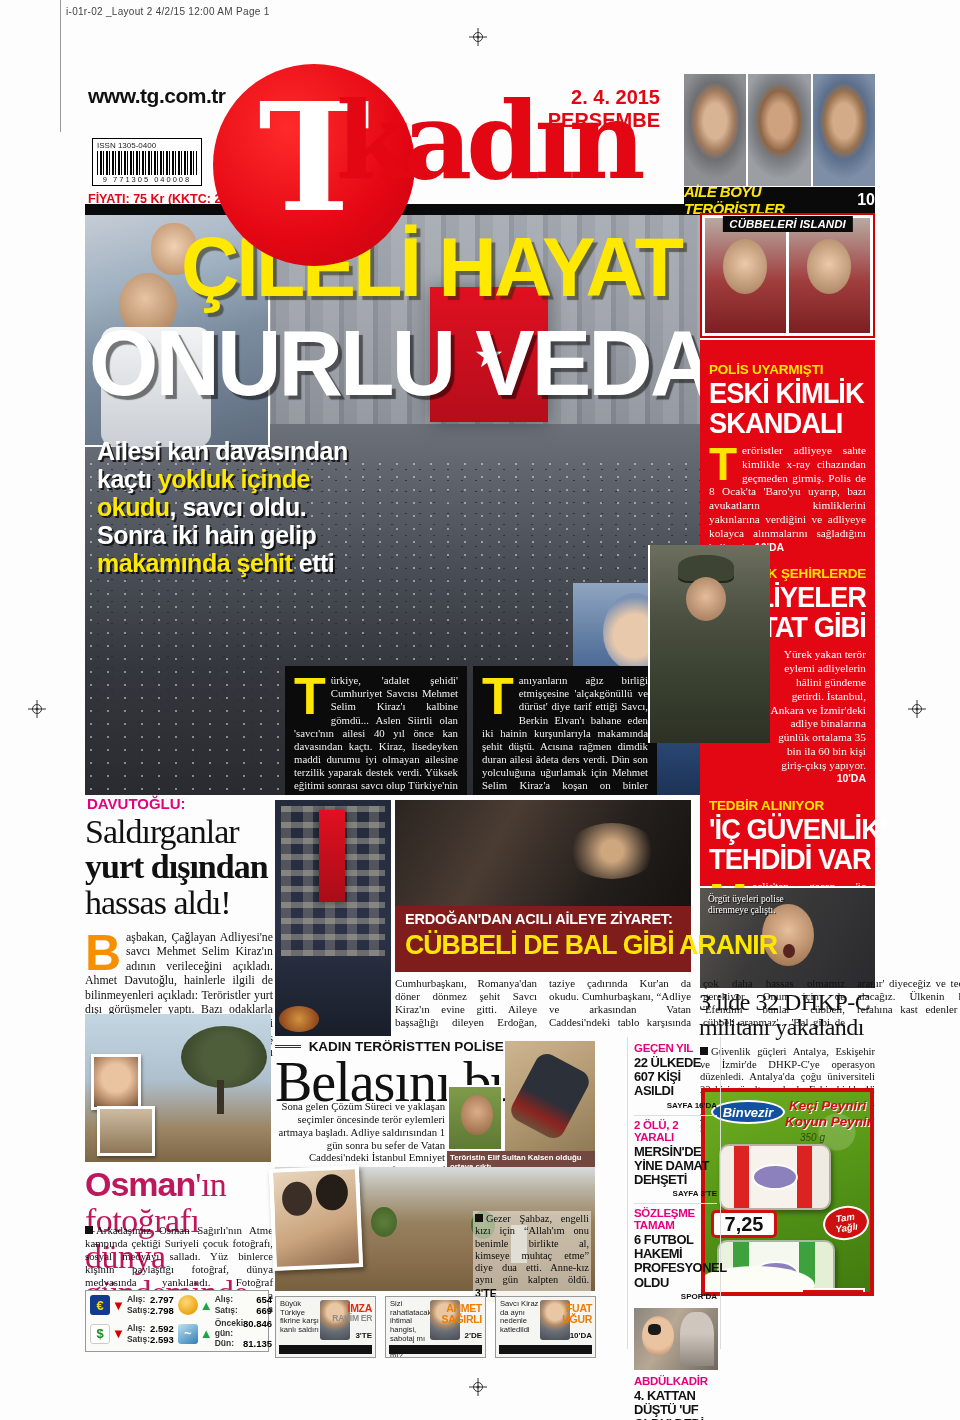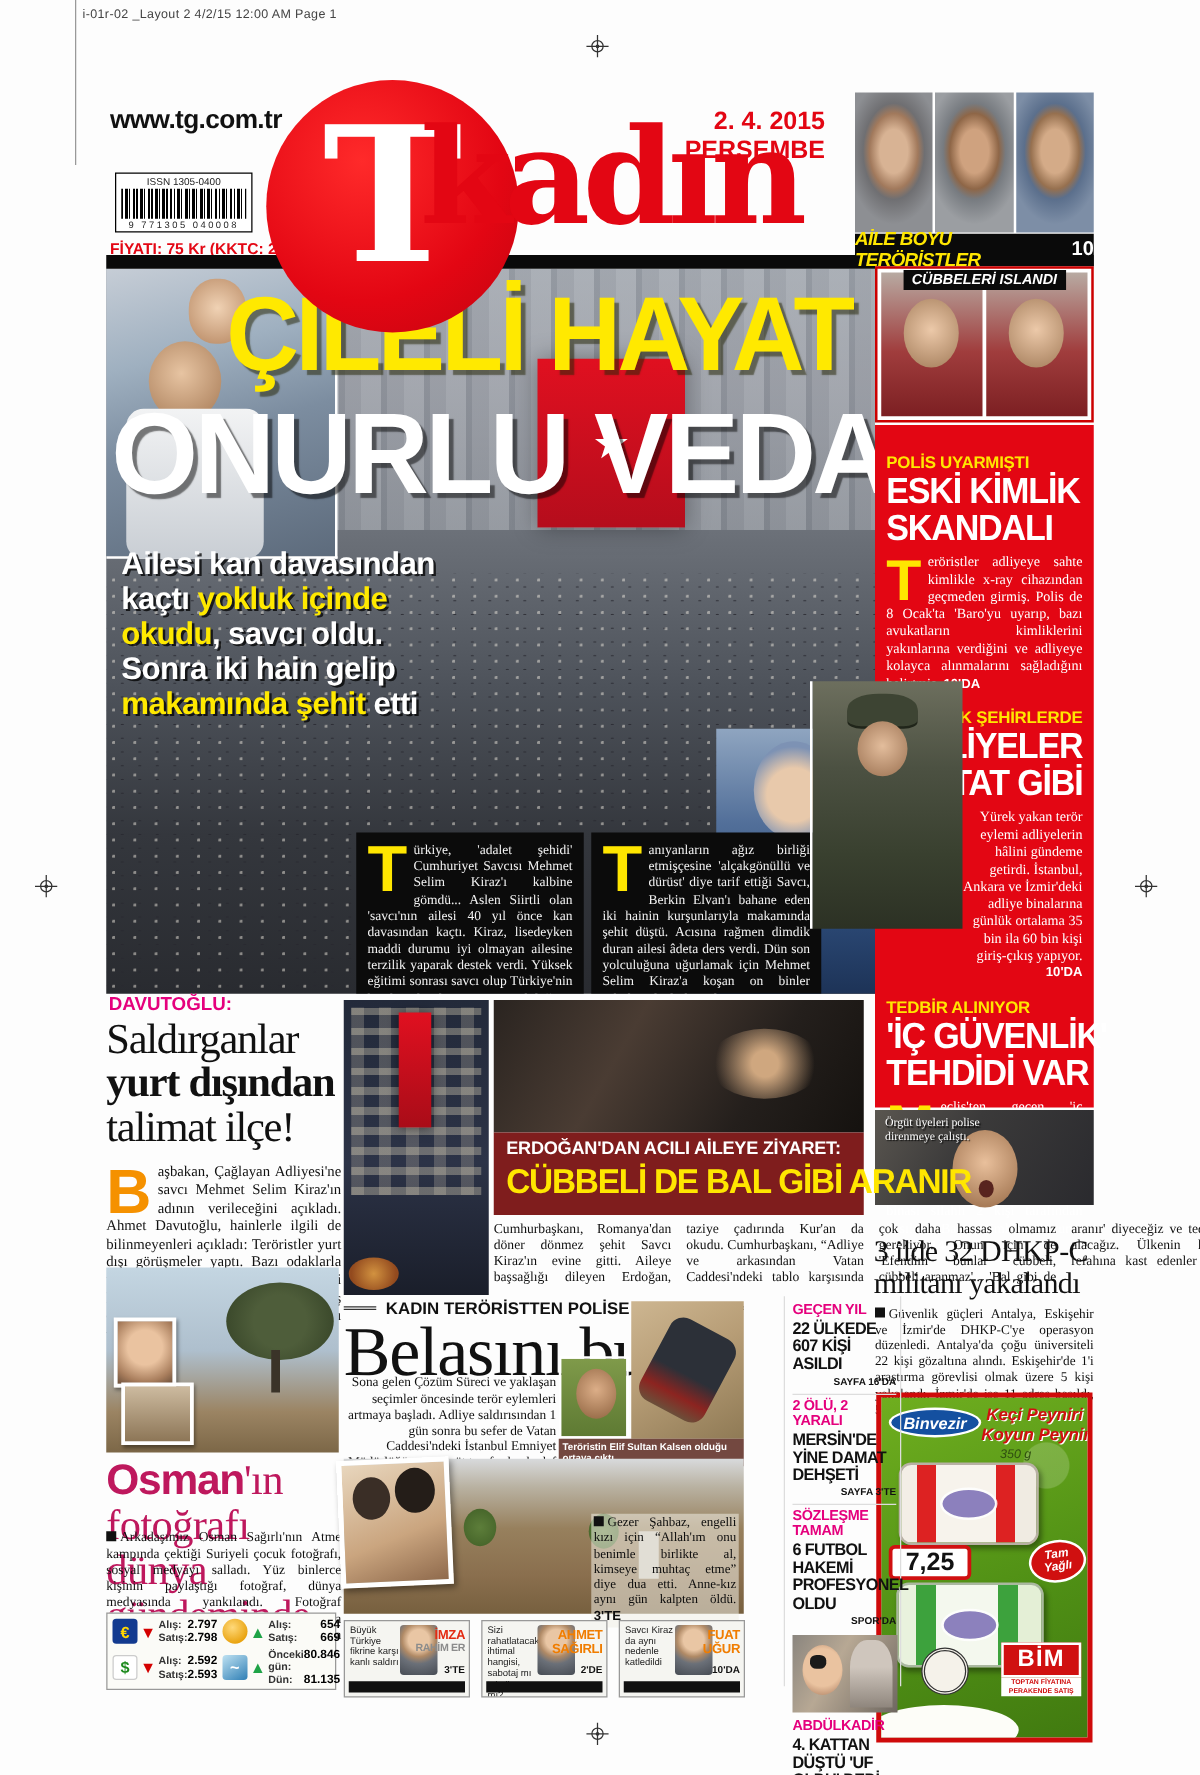--- a/index.html
+++ b/index.html
@@ -10,21 +10,21 @@
   .abs { position:absolute; }
 
   
   .slug { left:66px; top:6px; font-size:10px; color:#444; letter-spacing:0.3px; }
   .slug-line { left:60px; top:0; width:1px; height:132px; background:#999; }
   .regmark { width:18px; height:18px; }
 
   
   .website { left:88px; top:84px; font-size:21px; font-weight:bold; color:#111; letter-spacing:-0.5px; }
   .issn-box { left:92px; top:138px; width:110px; height:48px; border:1px solid #000; background:#fff; padding:2px 4px; }
-  .issn-text { font-size:8px; color:#222; text-align:center; }
+  .issn-text { font-size:8px; color:#222; text-align:left; }
   .barcode { height:24px; margin-top:1px; background:repeating-linear-gradient(90deg,#000 0 1px,#fff 1px 3px,#000 3px 5px,#fff 5px 6px); }
   .barcode-digits { font-size:7.5px; color:#222; text-align:center; letter-spacing:2px; }
   .price { left:88px; top:192px; font-size:12.5px; font-weight:bold; color:#e30613; }
   .logo-circle { left:213px; top:64px; width:202px; height:202px; border-radius:50%; background:radial-gradient(circle at 38% 32%, #ff2a2a, #e30613 60%, #c20410); z-index:6; }
   .logo-T { position:absolute; left:50%; top:46%; transform:translate(-50%,-50%); font-family:"DejaVu Serif", serif; font-weight:bold; font-size:150px; color:#fff; line-height:1; }
   .logo-rest { left:336px; top:88px; z-index:7; font-family:"DejaVu Serif", serif; font-weight:bold; font-size:106px; color:#e30613; letter-spacing:-6px; line-height:1; }
   .date { left:455px; top:86px; width:205px; text-align:right; font-size:20px; font-weight:bold; color:#e30613; z-index:8; }
   .mugshots { left:684px; top:74px; width:191px; height:112px; display:flex; gap:2px; background:#fff; }
   .mug { flex:1; position:relative; }
   .mug1 { background:radial-gradient(ellipse 60% 52% at 50% 42%, #d8b394 30%, #a1795c 52%, #6f6f72 66%, #8d8f93 100%); }
@@ -75,30 +75,30 @@
   .kicker-y { color:#ffe600; font-weight:900; font-size:13.5px; letter-spacing:-0.2px; margin-bottom:3px; }
   .red-h { color:#fff; font-weight:900; font-size:29px; line-height:0.95; letter-spacing:-1px; transform:scaleX(0.94); transform-origin:left; margin-bottom:7px; white-space:nowrap; }
   .red-body { font-family:"Liberation Serif", serif; font-size:11.3px; line-height:1.22; text-align:justify; }
   .red-drop { float:left; color:#ffe600; font-weight:900; font-size:46px; line-height:0.78; margin:3px 5px 0 0; font-family:"Liberation Sans",sans-serif; }
   .red-col .sec2 { margin-top:12px; text-align:right; }
   .red-col .sec2 .red-h { transform-origin:right; }
   .red-col .sec2 .red-body { padding-left:52px; text-align:right; }
   .red-col .sec3 { margin-top:12px; }
 
   
-  .dhkpc-photo { left:700px; top:888px; width:175px; height:76px; background:linear-gradient(120deg,#5a5650 0%,#3b3a3a 40%,#2a2a2e 100%); }
+  .dhkpc-photo { left:700px; top:888px; width:175px; height:100px; background:linear-gradient(120deg,#5a5650 0%,#3b3a3a 40%,#2a2a2e 100%); }
   .dhkpc-photo .scream { position:absolute; left:62px; top:16px; width:52px; height:62px; border-radius:50%; background:radial-gradient(circle at 50% 42%, #e9c09c, #a87c58 78%); }
   .dhkpc-photo .mouth { position:absolute; left:83px; top:56px; width:12px; height:14px; border-radius:50%; background:#58241f; }
   .dhkpc-cap { position:absolute; left:8px; top:6px; width:78px; font-size:9.5px; line-height:1.15; color:#fff; font-family:"Liberation Serif",serif; text-shadow:1px 1px 1px #000; }
   .dhkpc-h { left:699px; top:990px; width:178px; font-family:"Liberation Serif",serif; font-size:24px; line-height:1.05; color:#111; letter-spacing:-0.5px; }
   .dhkpc-body { left:700px; top:1046px; width:175px; font-family:"Liberation Serif",serif; font-size:10.6px; line-height:1.2; text-align:justify; color:#111; }
   .sq { display:inline-block; width:8px; height:8px; background:#111; margin-right:3px; }
 
   
-  .ad { left:701px; top:1114px; width:173px; height:280px; border:4px solid #cf0a0a; background:
+  .ad { left:701px; top:1088px; width:173px; height:208px; border:4px solid #cf0a0a; background:
         radial-gradient(circle at 80% 20%, rgba(255,255,255,0.18) 0 18px, transparent 19px),
         radial-gradient(circle at 20% 60%, rgba(255,255,255,0.12) 0 14px, transparent 15px),
         linear-gradient(160deg,#6fae1f 0%,#4f8f15 60%,#417a10 100%); overflow:hidden; }
   .ad-brand { position:absolute; left:6px; top:8px; width:74px; height:24px; background:#1450a0; border:2px solid #fff; border-radius:50%; color:#fff; font-weight:bold; font-style:italic; font-size:13px; display:flex; align-items:center; justify-content:center; }
   .ad-line1 { position:absolute; left:84px; top:6px; color:#d01010; font-weight:900; font-style:italic; font-size:13.5px; text-shadow:1px 1px 0 #fff; white-space:nowrap; }
   .ad-line2 { position:absolute; left:80px; top:22px; color:#d01010; font-weight:900; font-style:italic; font-size:13.5px; text-shadow:1px 1px 0 #fff; white-space:nowrap; }
   .ad-weight { position:absolute; left:95px; top:40px; color:#2f4d10; font-size:10px; font-style:italic; }
   .cheese { position:absolute; border-radius:10px; }
   .cheese1 { left:14px; top:52px; width:112px; height:66px; background:linear-gradient(90deg,#f3eee6 0 12%, #d22 12% 26%, #f7f3ec 26% 70%, #d22 70% 84%, #f0ebe2 84%); border:2px solid #b8b0a4; box-shadow:2px 3px 4px rgba(0,0,0,0.35); }
   .cheese2 { left:12px; top:148px; width:118px; height:68px; background:linear-gradient(90deg,#e9f2dd 0 12%, #3da23d 12% 26%, #f4f8ee 26% 70%, #3da23d 70% 84%, #e4efd6 84%); border:2px solid #aab8a0; box-shadow:2px 3px 4px rgba(0,0,0,0.35); }
@@ -356,21 +356,21 @@
     <div class="ad-bim">
       <div class="bimlogo">BİM</div>
       <div class="bimsub"><span>TOPTAN FİYATINA</span><br><span>PERAKENDE SATIŞ</span></div>
     </div>
   </div>
 
   <div class="abs dav-kicker">DAVUTOĞLU:</div>
   <div class="abs dav-h">
     <div>Saldırganlar</div>
     <div class="b">yurt dışından</div>
-    <div>talimat ilçe!</div>
+    <div>hassas aldı!</div>
   </div>
   <p class="abs dav-body"><span class="dav-drop">B</span><span>aşbakan, Çağlayan Adliyesi'ne savcı Mehmet Selim Kiraz'ın adının verileceğini açıkladı. Ahmet Davutoğlu, hainlerle ilgili de bilinmeyenleri açıkladı: Teröristler yurt dışı görüşmeler yaptı. Bazı odaklarla temas hâlindeydiler. Bu olayla ilgili kim olursa olsun, hangi ine girmiş olursa olsun operasyon yapma talimatı verdik... </span><span class="pg">14'TE</span></p>
 
   <div class="abs osman-photo">
     <div class="tree"></div>
     <div class="trunk"></div>
     <div class="osman-ins osman-ins1"></div>
     <div class="osman-ins osman-ins2"></div>
   </div>
   <div class="abs osman-h">

